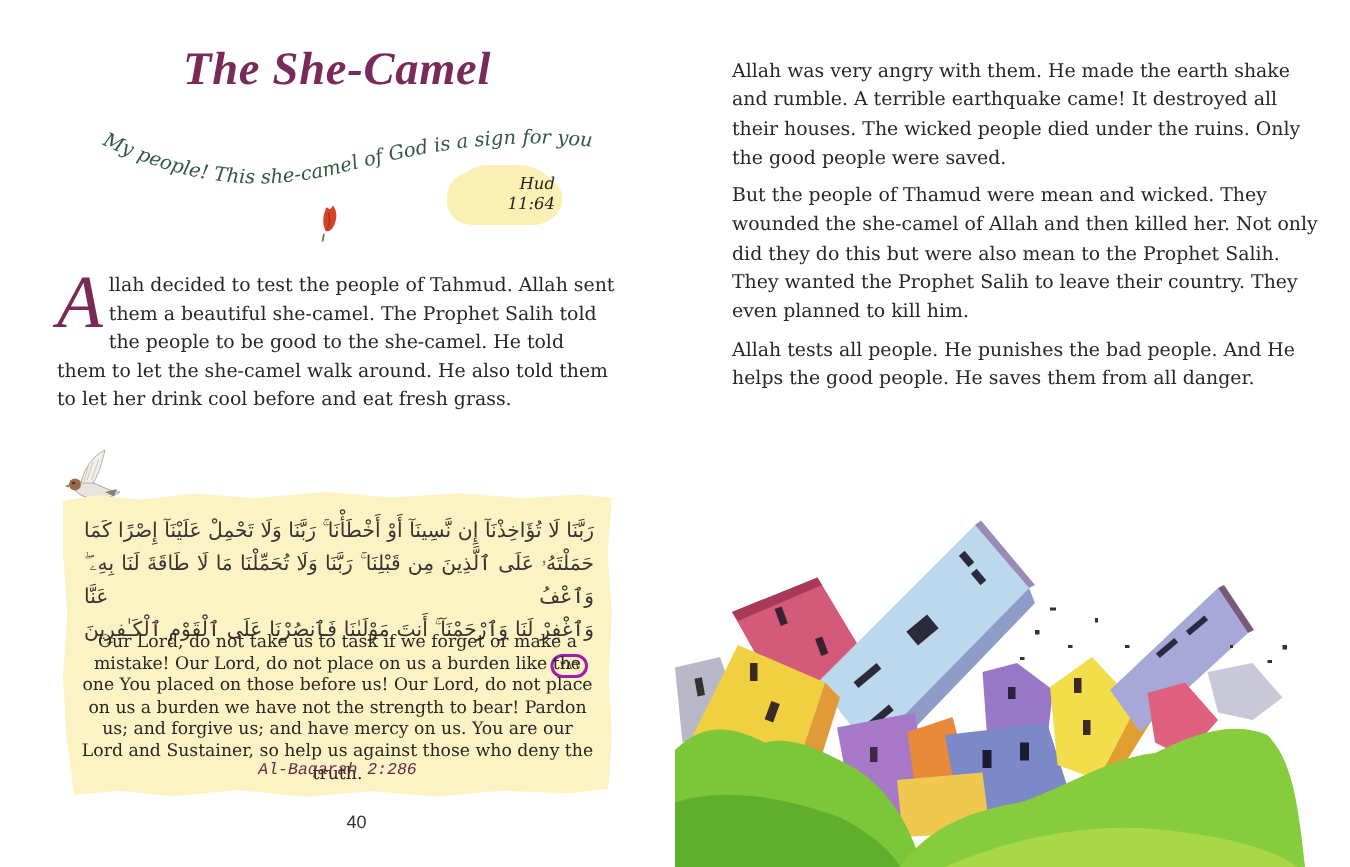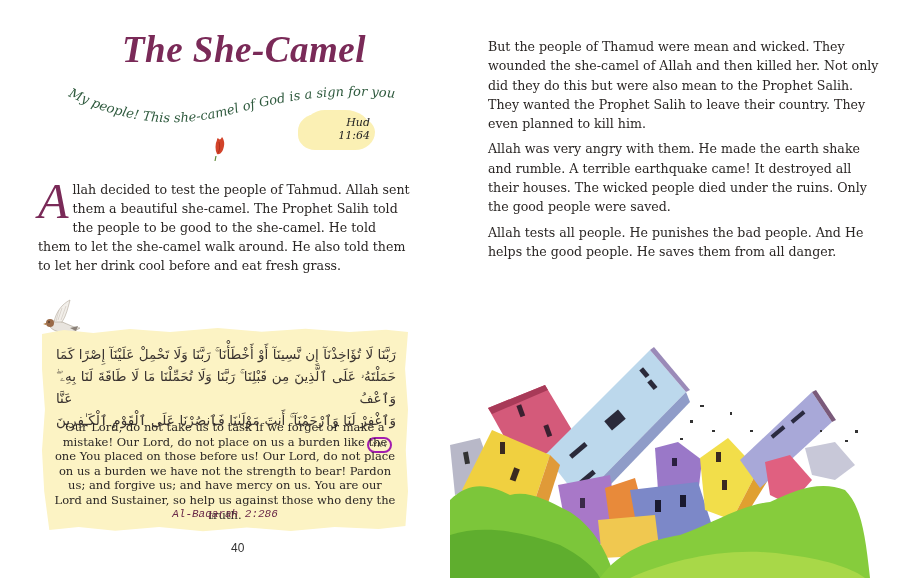--- a/index.html
+++ b/index.html
@@ -6,21 +6,21 @@
   html, body { width: 900px; height: 578px; background: #ffffff; overflow: hidden; }
   body { position: relative; font-family: "DejaVu Serif", "Liberation Serif", serif; color: #2a2624; }
 
   .page { position: absolute; top: 0; height: 578px; }
   .page-left { left: 0; width: 450px; }
   .page-right { left: 450px; width: 450px; }
 
   .title {
     position: absolute; left: 122px; top: 28px;
     font-family: "Liberation Serif", serif; font-style: italic; font-weight: bold;
-    font-size: 37px; color: #7a2a58; letter-spacing: 0.5px;
+    font-size: 31px; color: #7a2a58; letter-spacing: 0.5px;
   }
 
   .quote-arc {
     position: absolute; left: 62px; top: 84px; width: 340px; height: 60px;
   }
   .quote-arc svg { width: 100%; height: 100%; overflow: visible; }
   .quote-arc text {
     font-family: "DejaVu Serif", serif; font-style: italic; font-size: 13px; fill: #2f5a3e;
   }
 
@@ -135,22 +135,22 @@
   </div>
 
   <div class="dua-translation">Our Lord, do not take us to task if we forget or make a mistake! Our Lord, do not place on us a burden like the one You placed on those before us! Our Lord, do not place on us a burden we have not the strength to bear! Pardon us; and forgive us; and have mercy on us. You are our Lord and Sustainer, so help us against those who deny the truth.</div>
   <div class="dua-ref">Al-Baqarah 2:286</div>
 
   <div class="page-number">40</div>
 </div>
 
 <div class="page page-right">
   <div class="story-right">
+    <p>Allah was very angry with them. He made the earth shake and rumble. A terrible earthquake came! It destroyed all their houses. The wicked people died under the ruins. Only the good people were saved.</p>
     <p>But the people of Thamud were mean and wicked. They wounded the she-camel of Allah and then killed her. Not only did they do this but were also mean to the Prophet Salih.  They wanted the Prophet Salih to leave their country. They even planned to kill him.</p>
-    <p>Allah was very angry with them. He made the earth shake and rumble. A terrible earthquake came! It destroyed all their houses. The wicked people died under the ruins. Only the good people were saved.</p>
     <p>Allah tests all people. He punishes the bad people. And He helps the good people. He saves them from all danger.</p>
   </div>
 
   <div class="illustration">
     <svg viewBox="0 0 450 248" preserveAspectRatio="none">
 
       <g>
         <polygon points="0,115 30,108 45,150 5,165" fill="#b8b8c8"></polygon>
         <rect x="14" y="122" width="5" height="12" fill="#333" transform="rotate(-10 16 128)"></rect>
       </g>

